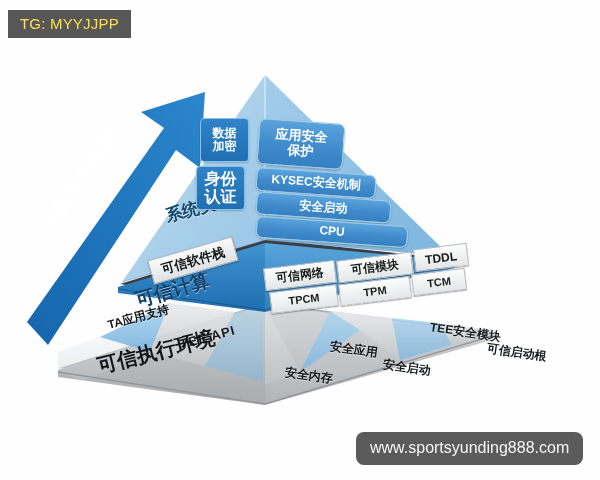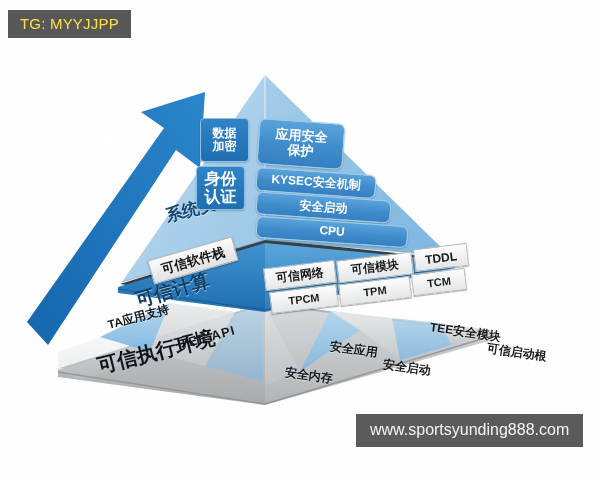--- a/index.html
+++ b/index.html
@@ -35,28 +35,29 @@
     padding: 6px 12px 7px 12px;
     line-height: 1;
     white-space: nowrap;
     font-family: "Liberation Sans", sans-serif;
   }
 
   
   .watermark {
     position: absolute;
     left: 356px;
-    top: 414px;
+    top: 432px;
     background: #5b5b5b;
     color: #f4f4f4;
     font-size: 16px;
     padding: 8px 14px 9px 14px;
     line-height: 1;
     white-space: nowrap;
     font-family: "Liberation Sans", sans-serif;
+    border-radius: 8px;
   }
 
   
   svg#pyramid {
     position: absolute;
     left: 0;
     top: 0;
     width: 600px;
     height: 480px;
   }

